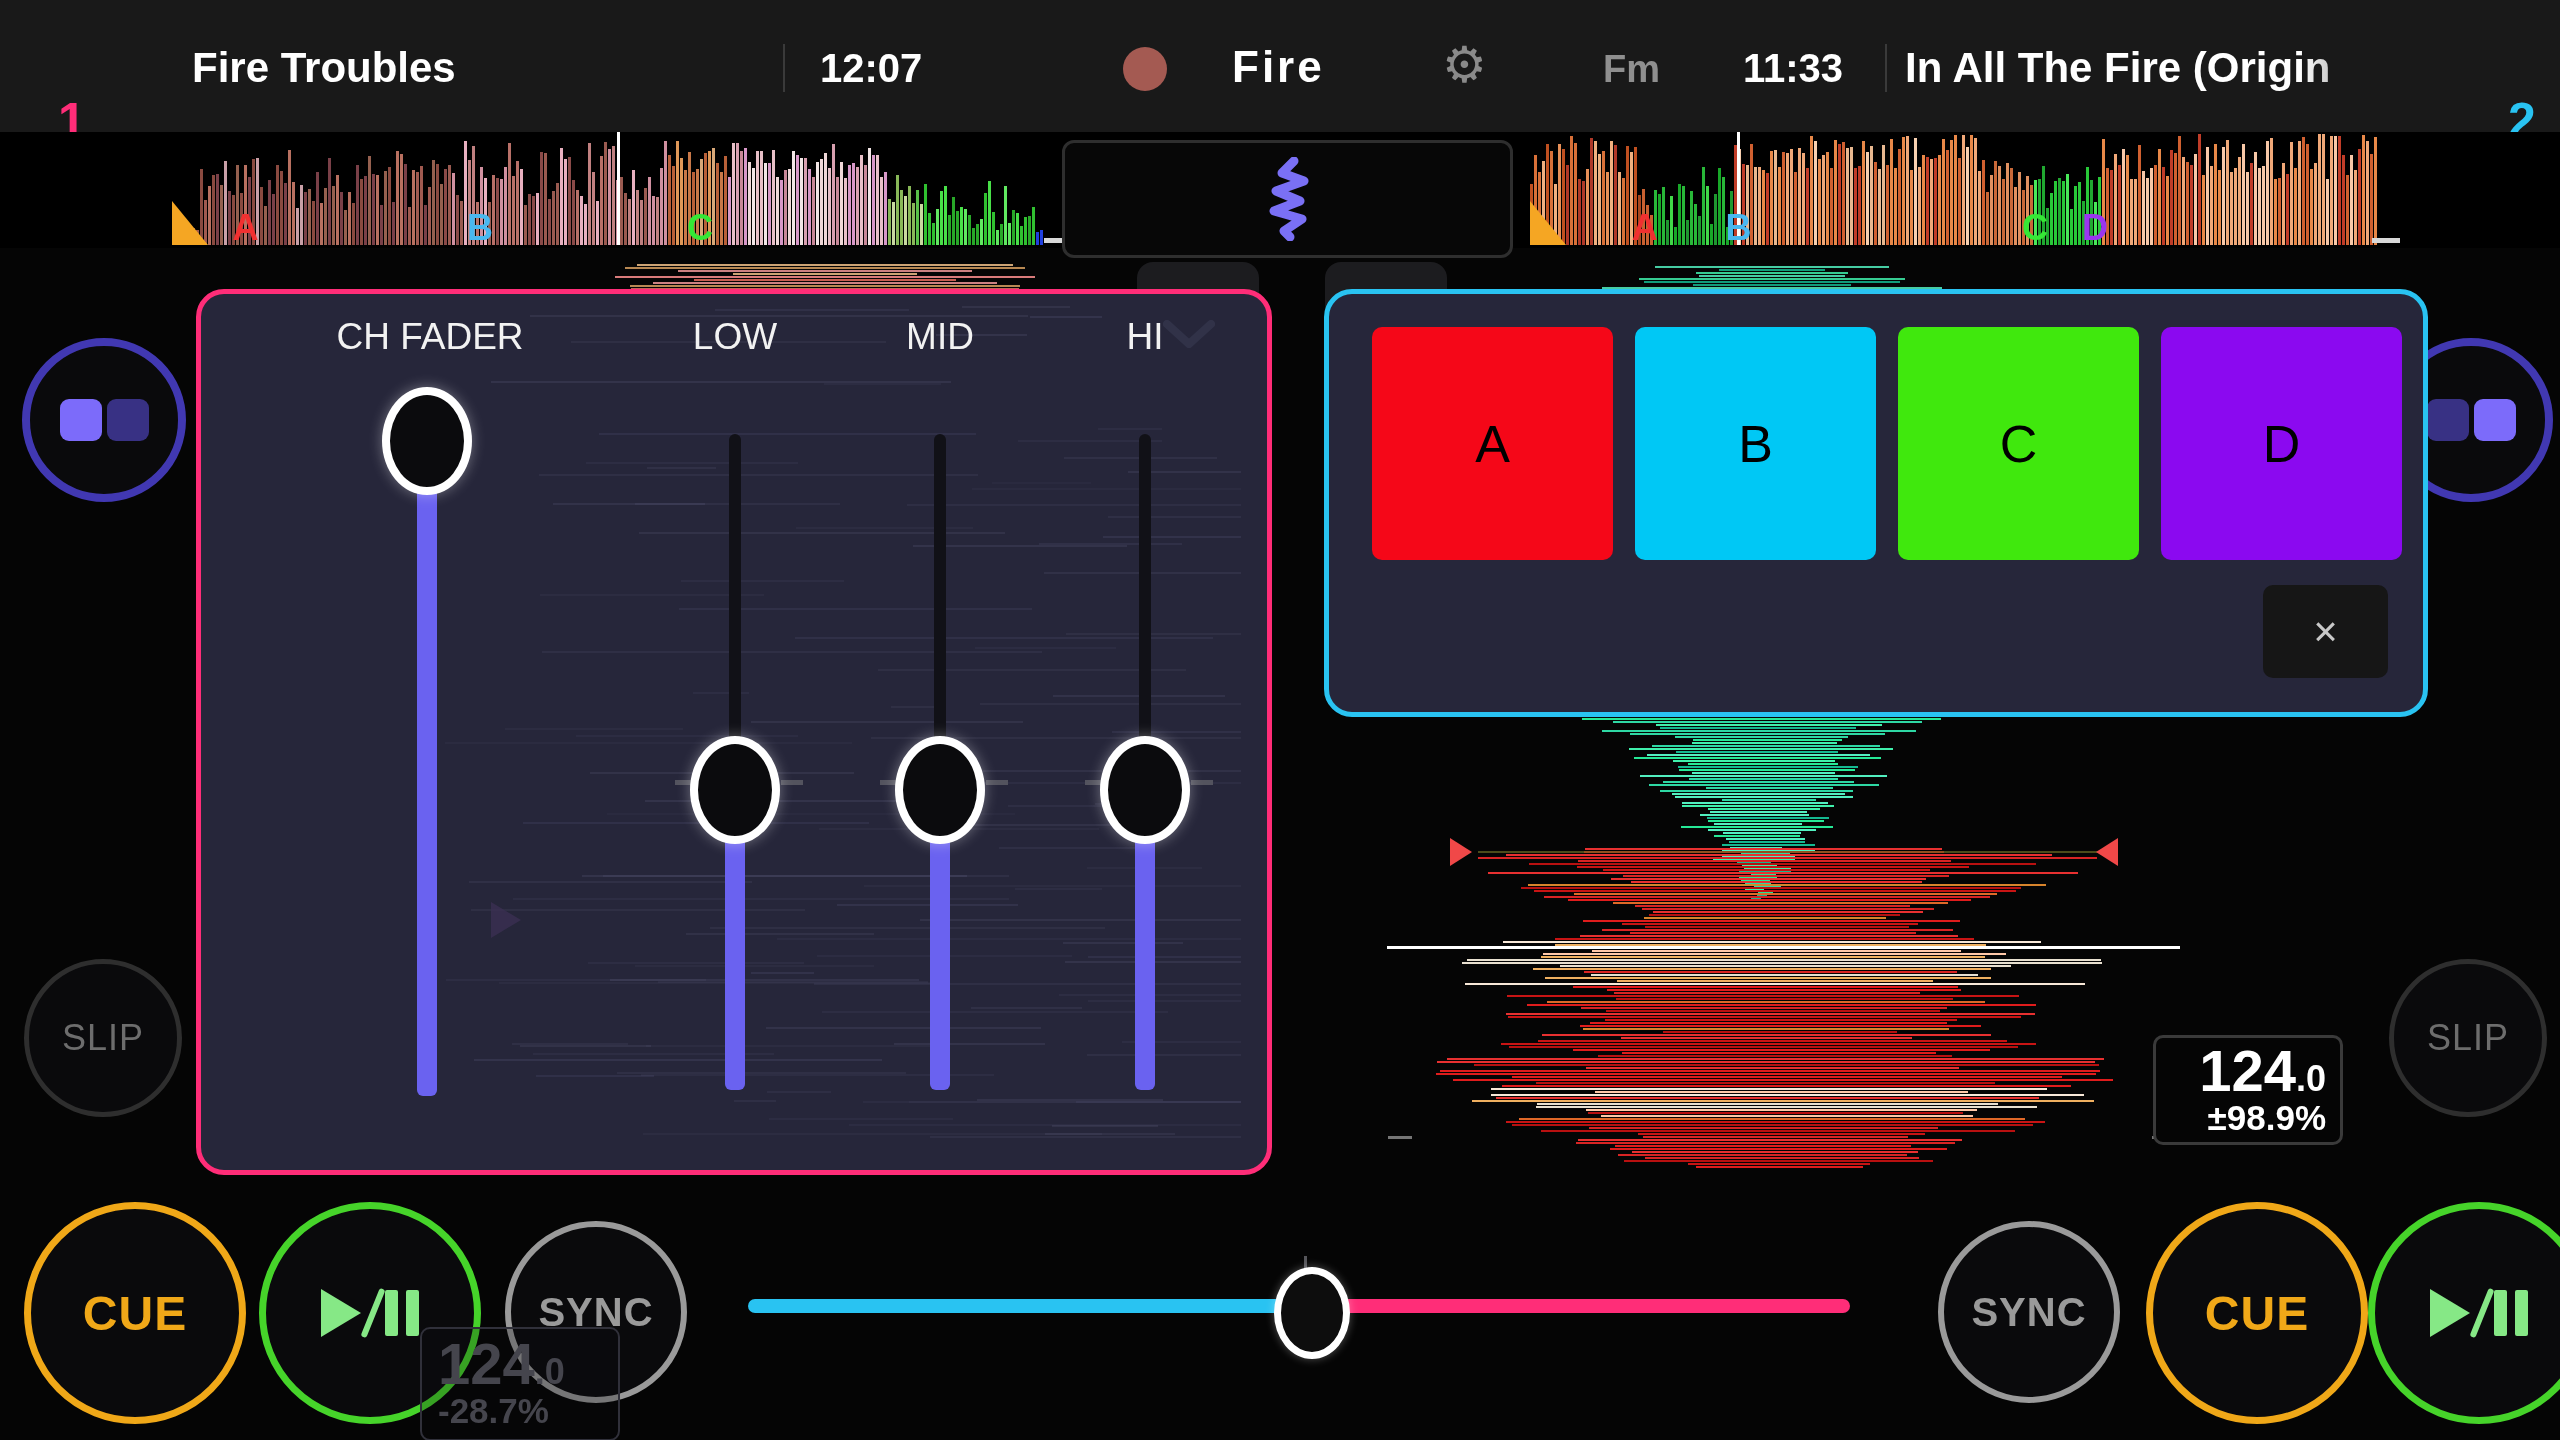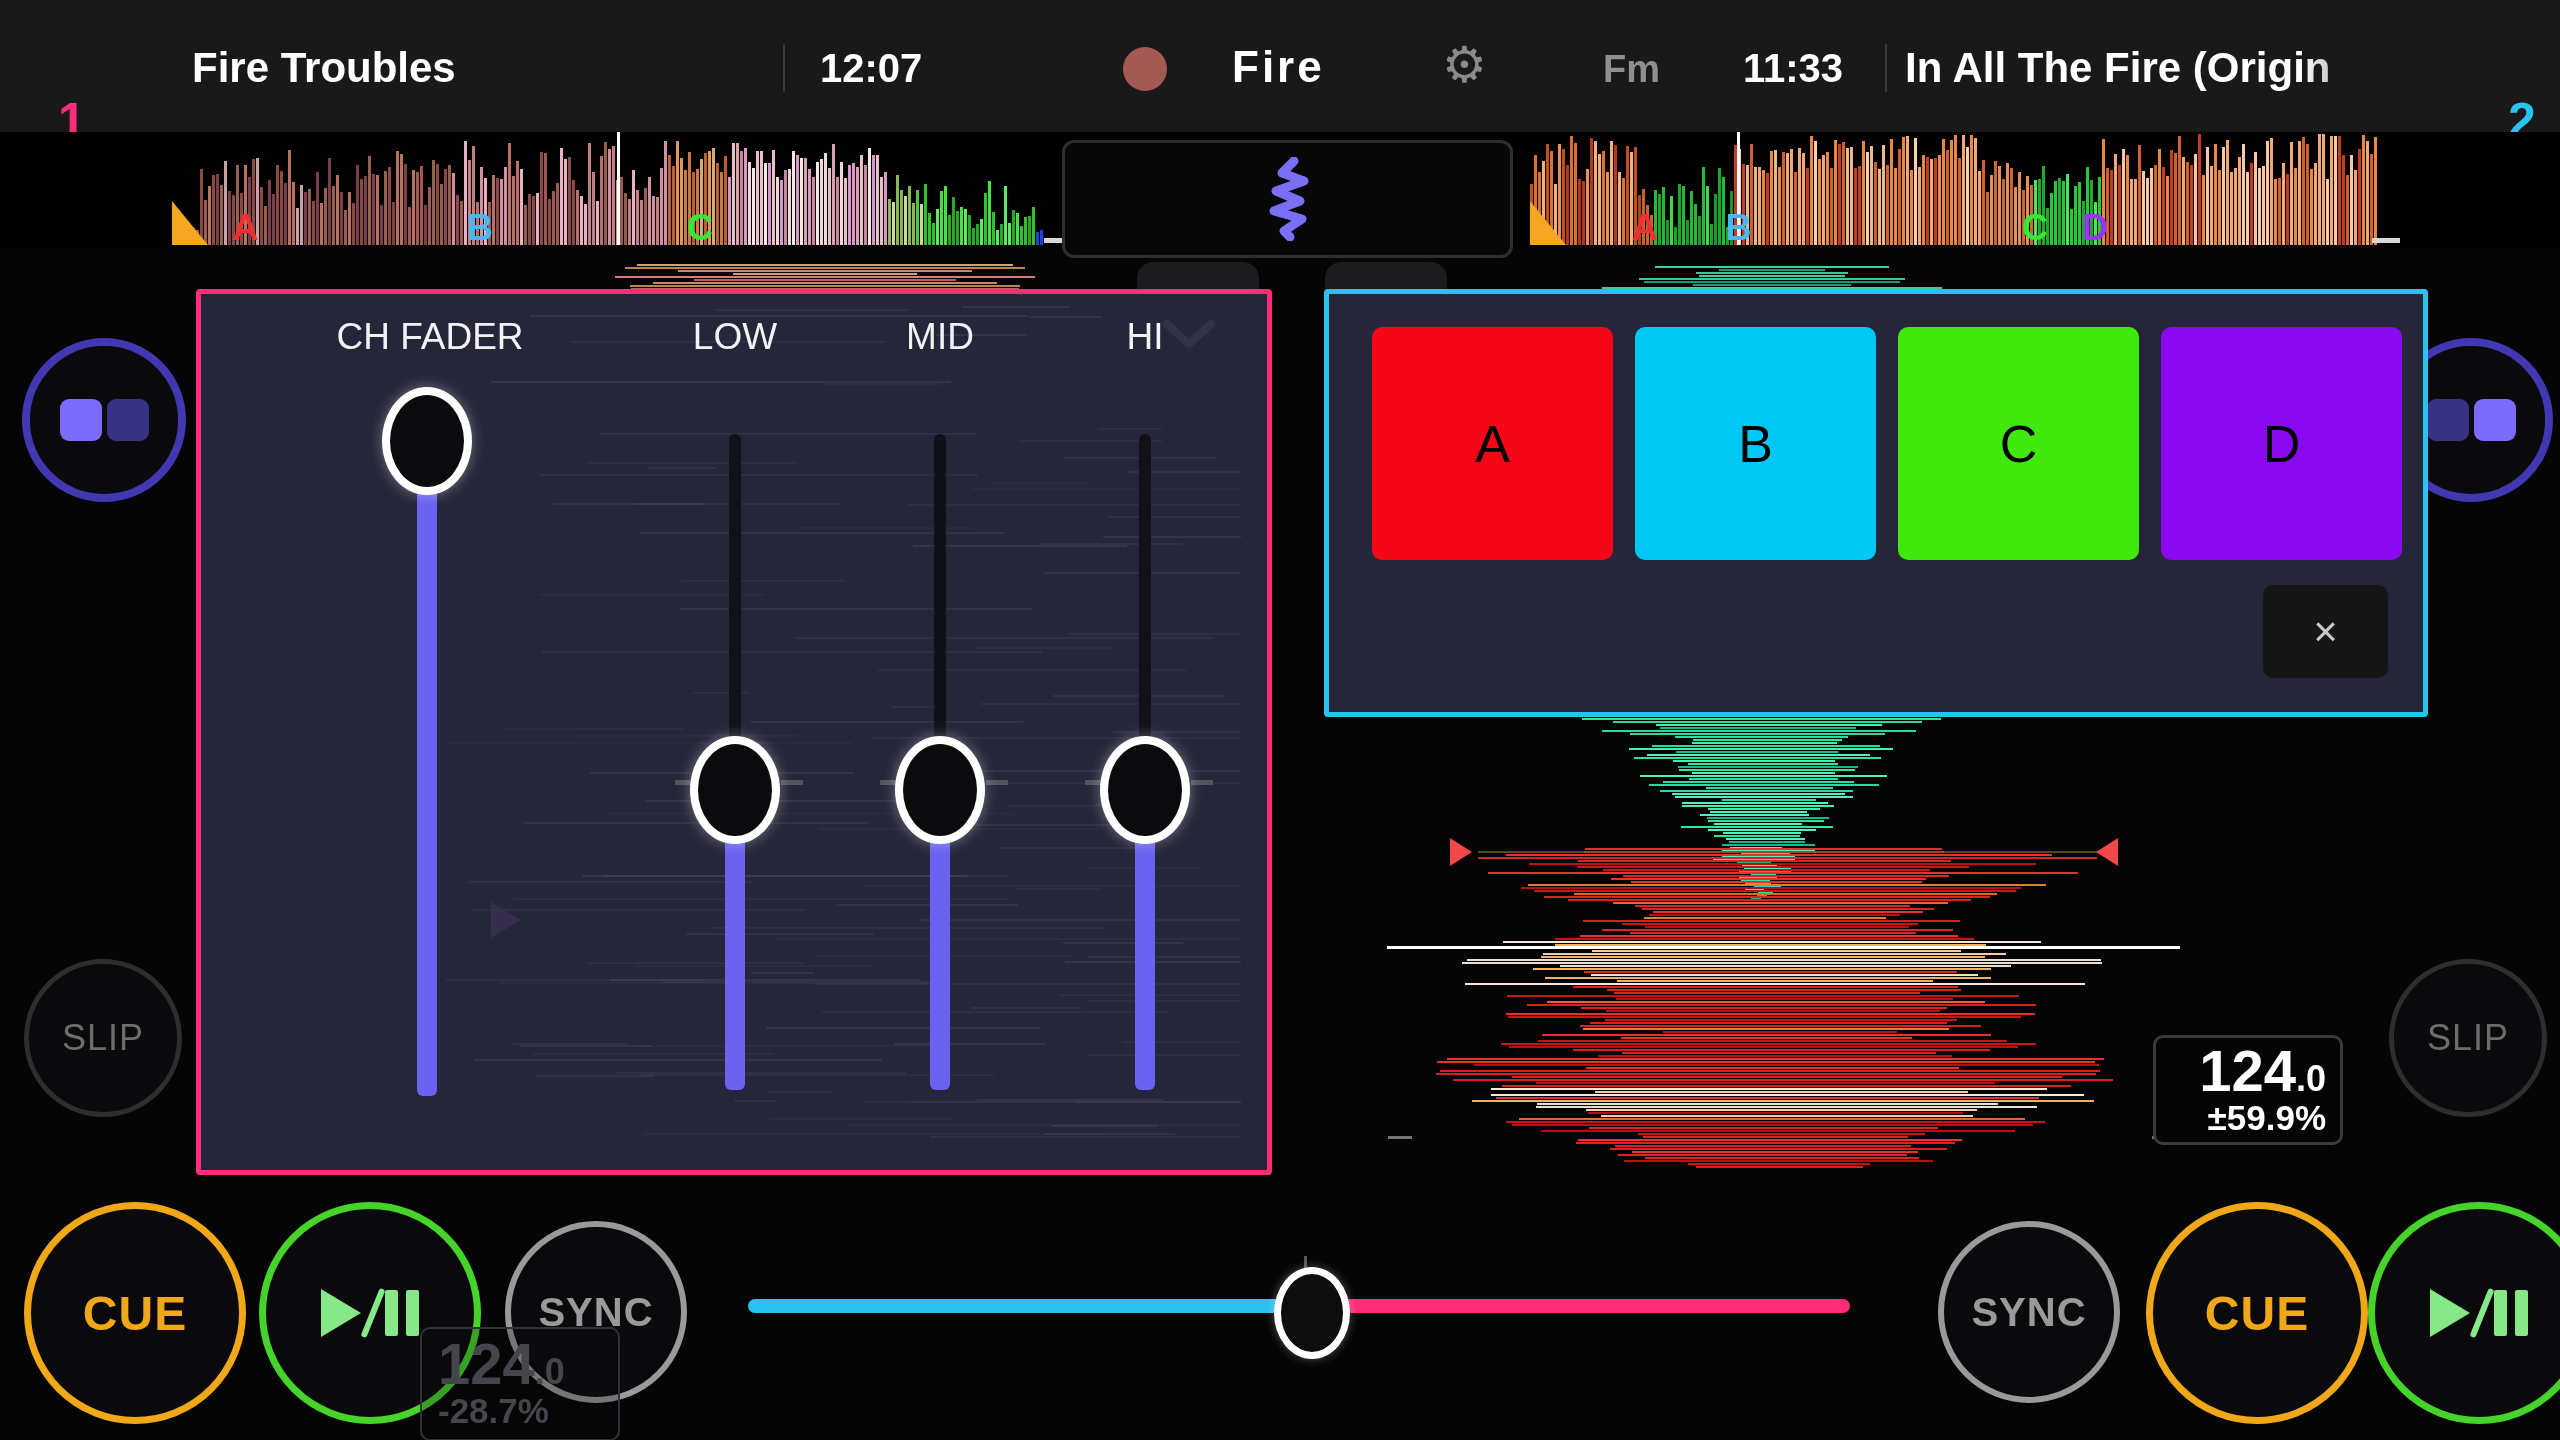--- a/index.html
+++ b/index.html
@@ -21,21 +21,21 @@
   .wave{top:132px;height:113px;overflow:visible;}
   .wb{position:absolute;bottom:0;width:3px;}
   .playhead{position:absolute;top:0;width:3px;height:113px;background:#fff;z-index:5;}
   .start-tri{position:absolute;left:0;bottom:0;width:36px;height:44px;background:#f5a623;
              clip-path:polygon(0 0,0 100%,100% 100%);}
   .endline{position:absolute;bottom:2px;height:5px;background:#d8d8d8;}
   .mk{position:absolute;bottom:-4px;transform:translateX(-50%);font-size:36px;font-weight:bold;z-index:6;}
   #fxbox{left:1062px;top:140px;width:445px;height:112px;background:#070707;border:3px solid #2e2e2e;
          border-radius:12px;display:flex;align-items:center;justify-content:center;}
   
-  .panel{background:#26263a;border-radius:4px;}
+  .panel{background:#26263a;border-radius:28px;}
   #mixer-panel{left:196px;top:289px;width:1066px;height:876px;border:5px solid #ff2d78;z-index:2;}
   #hotcue-panel{left:1324px;top:289px;width:1094px;height:418px;border:5px solid #29c3f2;z-index:2;}
   .gapbox{width:122px;height:128px;background:#1c1c1f;border-radius:16px;z-index:1;}
   .mixlabel{position:absolute;top:22px;transform:translateX(-50%);font-size:37px;color:#f2f2f2;white-space:nowrap;}
   .eqtrack{position:absolute;width:12px;background:#111117;border-radius:6px;}
   .fader-fill{position:absolute;width:20px;border-radius:6px;}
   .knob{position:absolute;width:74px;height:92px;background:#0b0b0d;border:8px solid #fff;border-radius:50%;
         box-shadow:0 0 14px rgba(255,255,255,.35);z-index:4;}
   .tick{position:absolute;width:22px;height:5px;background:#53535e;}
   .bpmbox{border-radius:10px;}
@@ -931,21 +931,21 @@
     <div class="pad" style="left: 832px; background-color: rgb(139, 9, 240);">
         <span>D</span>
       </div>
     <div id="pad-close">
         <span>×</span>
       </div>
   </div>
 
   <div id="bpm-right" class="abs bpmbox">
     <span class="bpm-big">124</span><span class="bpm-frac">.0</span>
-    <div class="bpm-tempo">±59.9%</div>
+    <div class="bpm-tempo">±98.9%</div>
   </div>
 
   <div class="abs circ padmode" style="left:22px;top:338px;">
     <div class="pmsq" style="background:#7c6bfa;"></div>
     <div class="pmsq" style="background:#383184;"></div>
   </div>
   <div class="abs circ padmode" style="left:2389px;top:338px;">
     <div class="pmsq" style="background:#383184;"></div>
     <div class="pmsq" style="background:#7c6bfa;"></div>
   </div>

